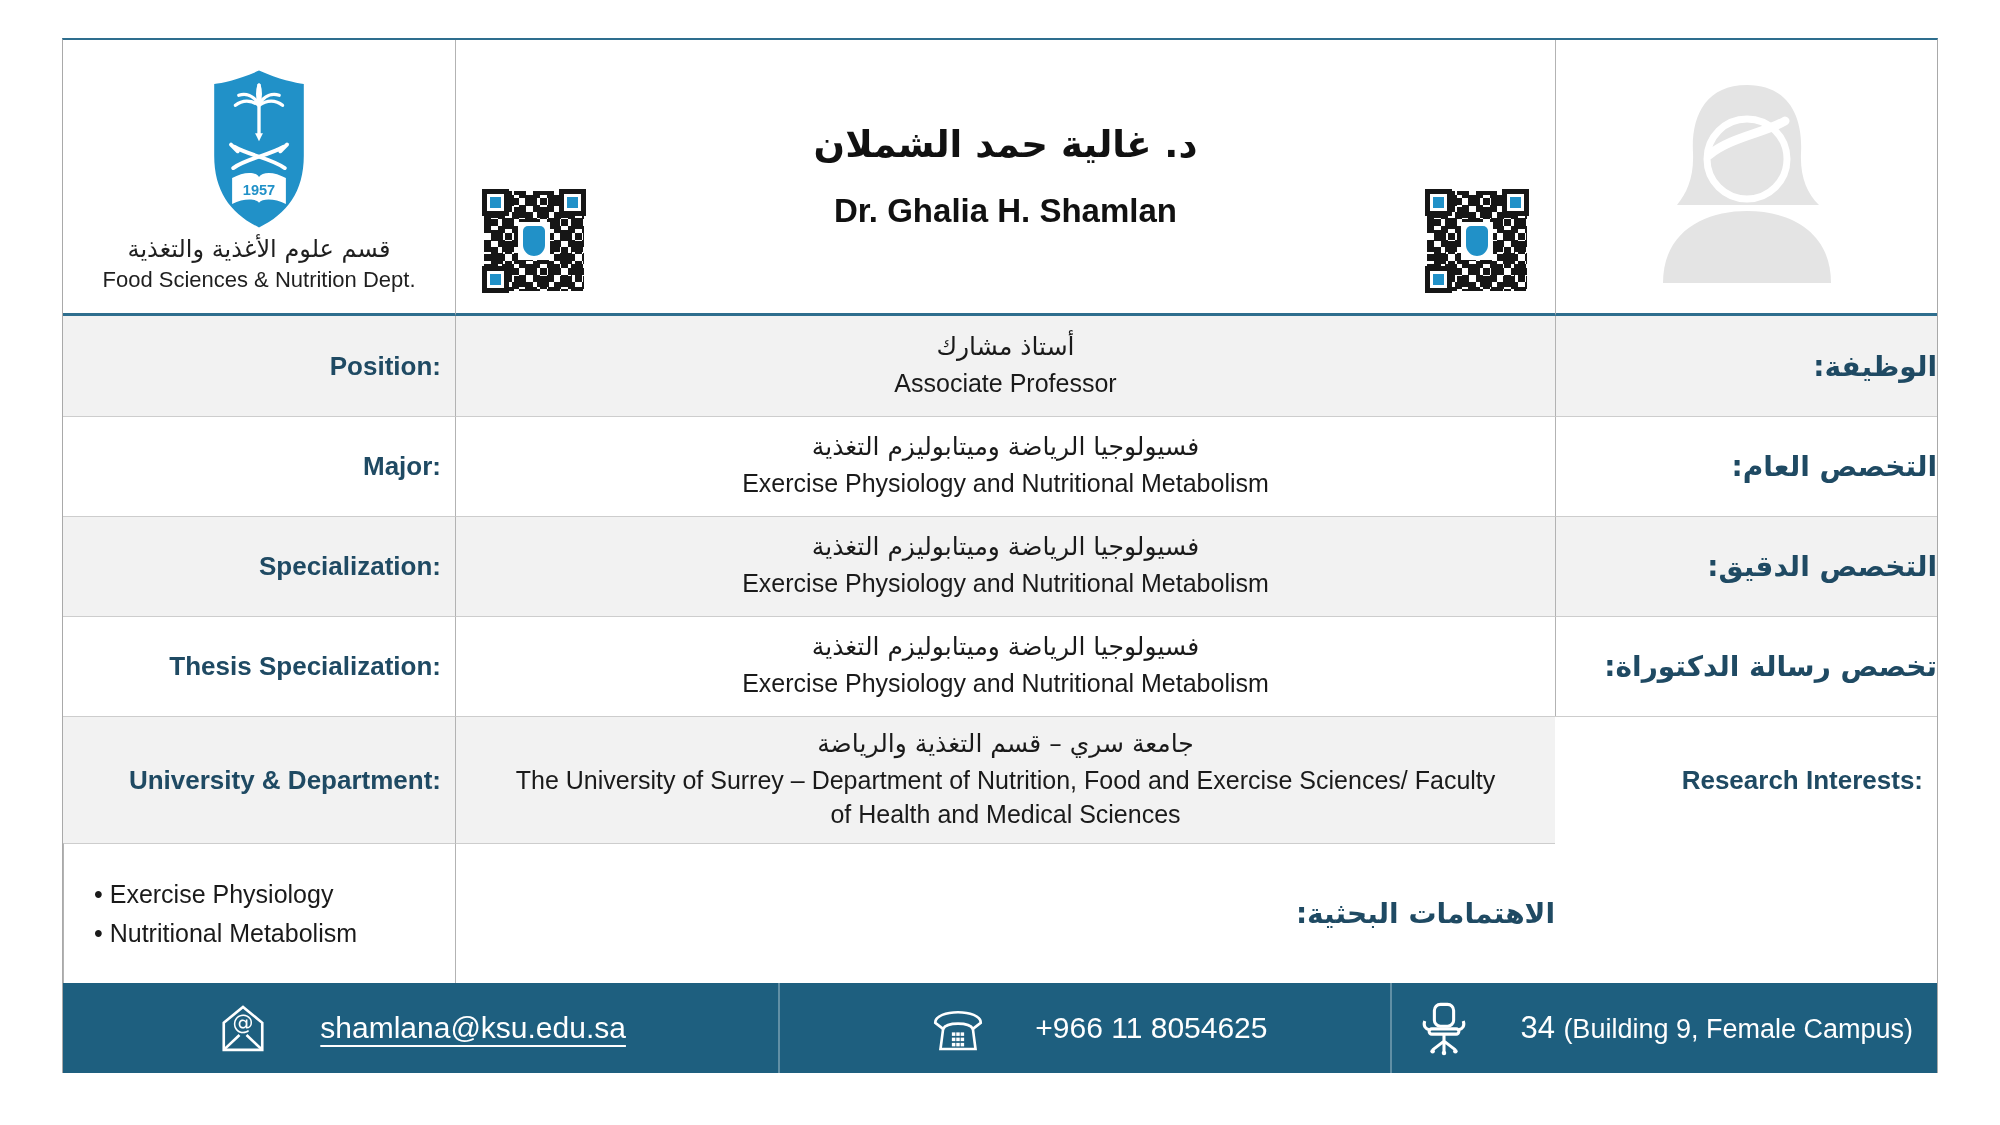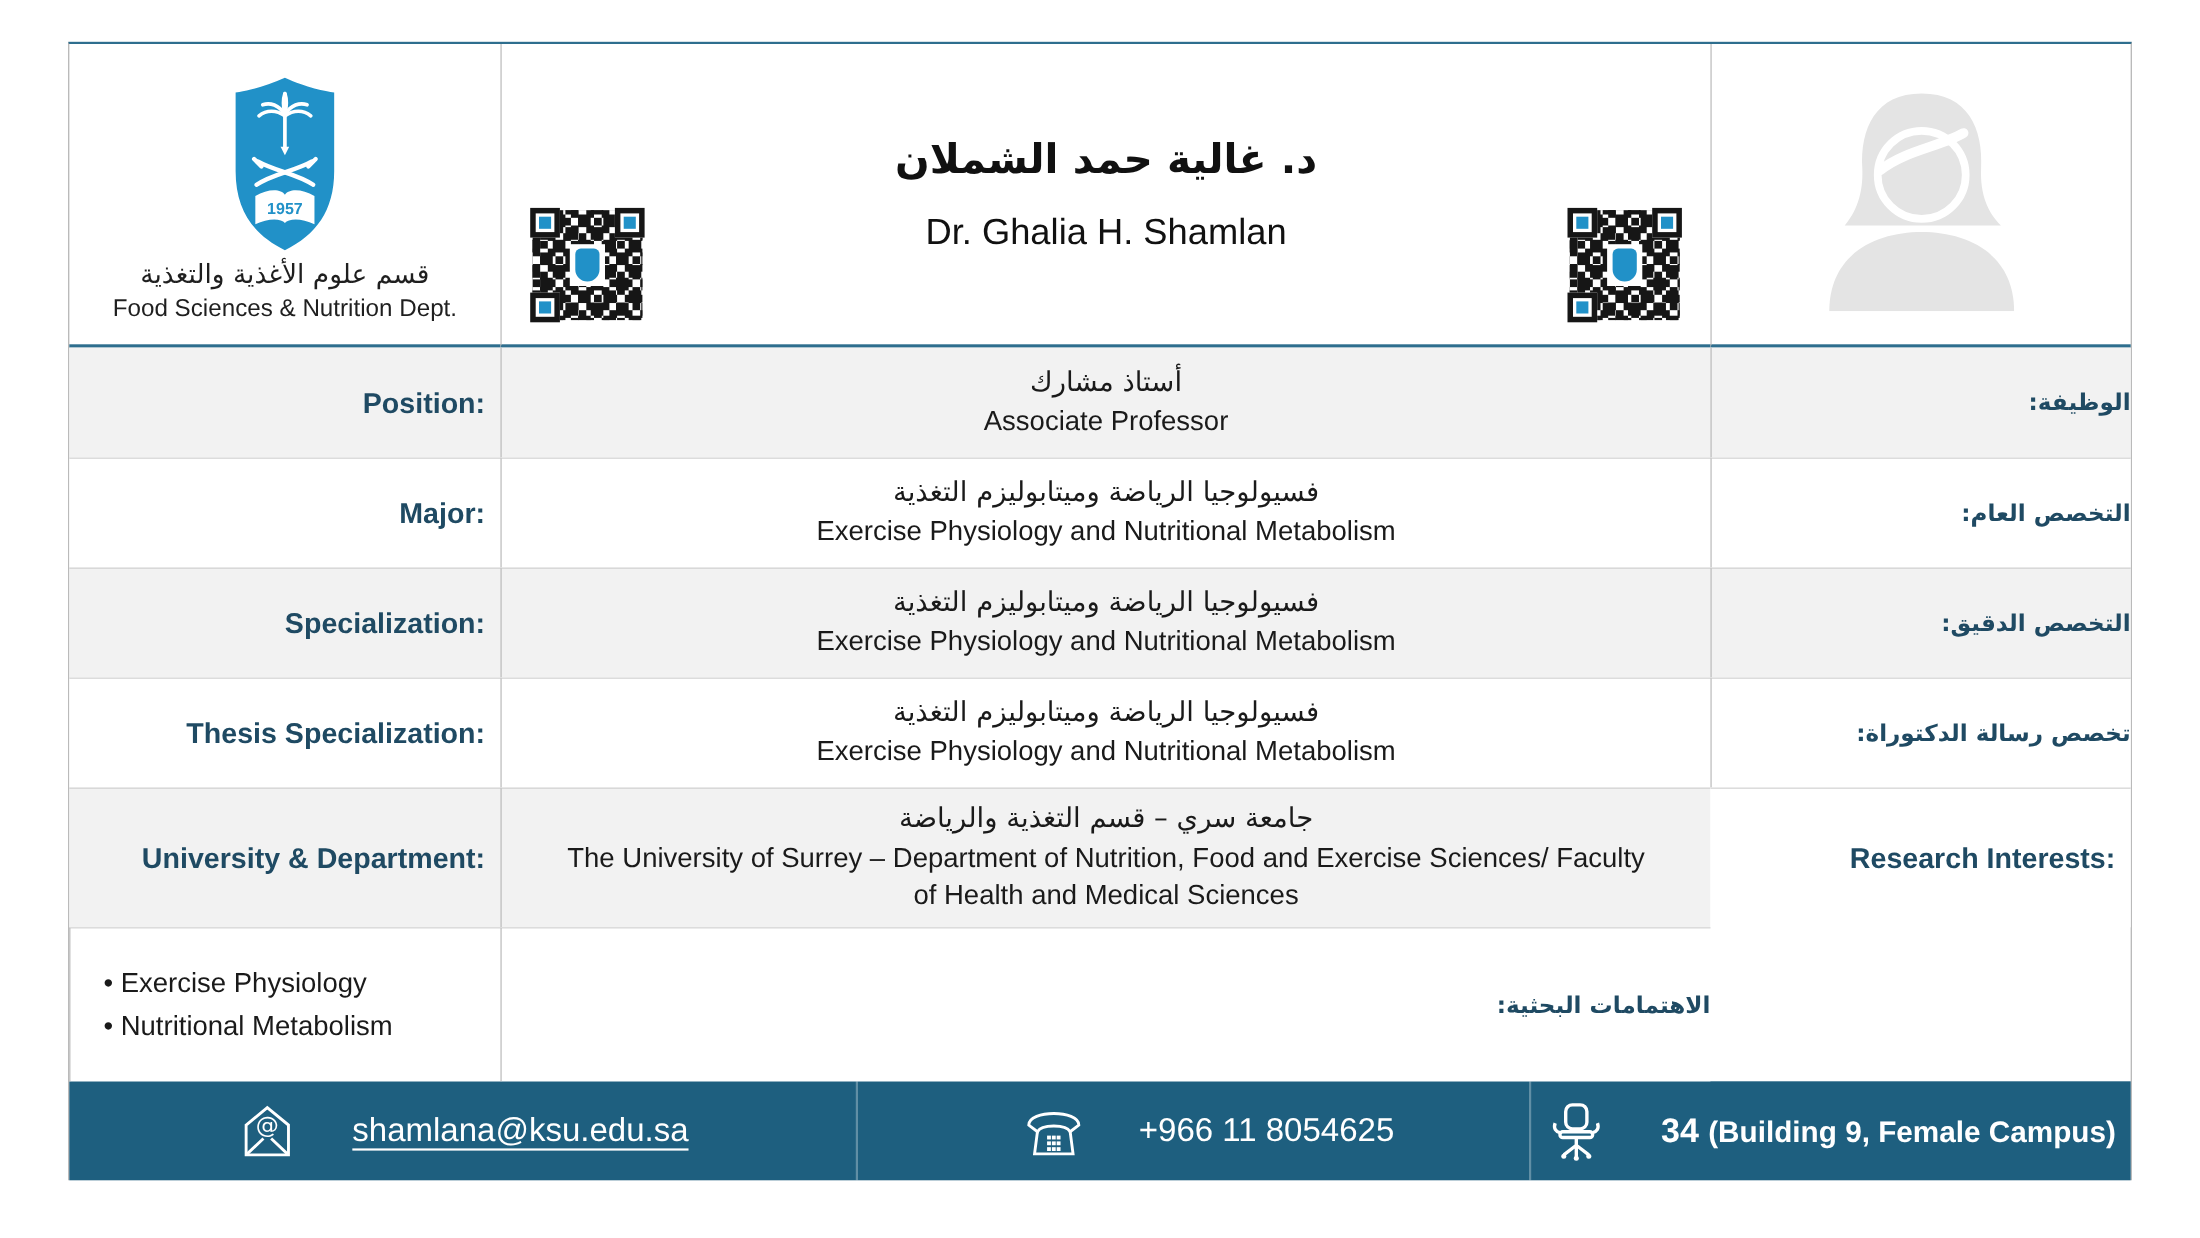--- a/index.html
+++ b/index.html
@@ -39,43 +39,43 @@
       repeating-conic-gradient(#161616 0 25%, rgba(0,0,0,0) 0 50%) 0 0/14px 14px,
       repeating-conic-gradient(#161616 0 25%, rgba(0,0,0,0) 0 50%) 7px 4px/23px 23px;
   }
   .finder{position:absolute;width:27px;height:27px;background:#fff;border:5px solid #161616;box-sizing:border-box;}
   .finder::after{content:"";position:absolute;left:3px;top:3px;width:11px;height:11px;background:var(--brand-blue,#2191C8);}
   .f-tl{left:4px;top:4px;} .f-tr{right:4px;top:4px;} .f-bl{left:4px;bottom:4px;}
   .qr-emblem{position:absolute;left:50%;top:50%;transform:translate(-50%,-50%);width:32px;height:38px;background:#fff;display:flex;align-items:center;justify-content:center;}
   .qr-shield{width:22px;height:30px;background:var(--brand-blue,#2191C8);border-radius:5px 5px 11px 11px;}
   .names{display:flex;flex-direction:column;align-items:center;gap:26px;flex:1;}
   .name-ar{font-size:37px;font-weight:bold;color:#111;font-family:"DejaVu Sans",sans-serif;}
-  .name-en{font-size:33px;font-weight:normal;color:#111;}
+  .name-en{font-size:33px;font-weight:bold;color:#111;}
 
   
   .hdr-right{justify-content:center;}
 
   
   .lbl-en{justify-content:flex-end;padding-right:14px;font-size:26px;font-weight:bold;color:var(--label-blue,#1F4A63);text-align:right;}
-  .lbl-ar{justify-content:flex-start;padding-left:24px;font-size:21px;font-weight:bold;color:var(--label-blue,#1F4A63);font-family:"DejaVu Sans",sans-serif;}
+  .lbl-ar{justify-content:flex-start;padding-left:24px;font-size:28px;font-weight:bold;color:var(--label-blue,#1F4A63);font-family:"DejaVu Sans",sans-serif;}
   .val{flex-direction:column;justify-content:center;text-align:center;padding:6px 53px;gap:6px;}
   .val-ar{font-size:25px;font-family:"DejaVu Sans",sans-serif;}
   .val-en{font-size:25px;line-height:1.35;}
   .val-bullets{align-items:flex-start;justify-content:center;flex-direction:column;text-align:left;padding-left:30px;gap:10px;}
   .bullet{font-size:25px;}
   .bullet::before{content:"• ";}
 
   
   .footer{
     display:flex;height:90px;background:var(--bar-teal,#1E5F7F);color:#fff;align-items:stretch;
   }
   .fsec{display:flex;align-items:center;justify-content:center;gap:18px;box-sizing:border-box;}
   .fsec-email{width:716px;}
   .fsec-phone{width:612px;border-left:2px solid rgba(255,255,255,0.3);padding-left:28px;}
-  .fsec-office{width:548px;border-left:2px solid rgba(255,255,255,0.3);font-weight:bold;}
+  .fsec-office{width:548px;border-left:2px solid rgba(255,255,255,0.3);}
   .f-ico{width:56px;height:56px;flex:0 0 auto;}
   .f-text{font-size:30px;margin-left:31px;}
   .email-link{color:#fff;text-decoration:underline;text-underline-offset:7px;text-decoration-thickness:2px;cursor:pointer;}
   .office-num{font-size:31px;}
   .office-detail{font-size:27px;}
 </style>
 </head>
 <body>
 
 <div class="card">

